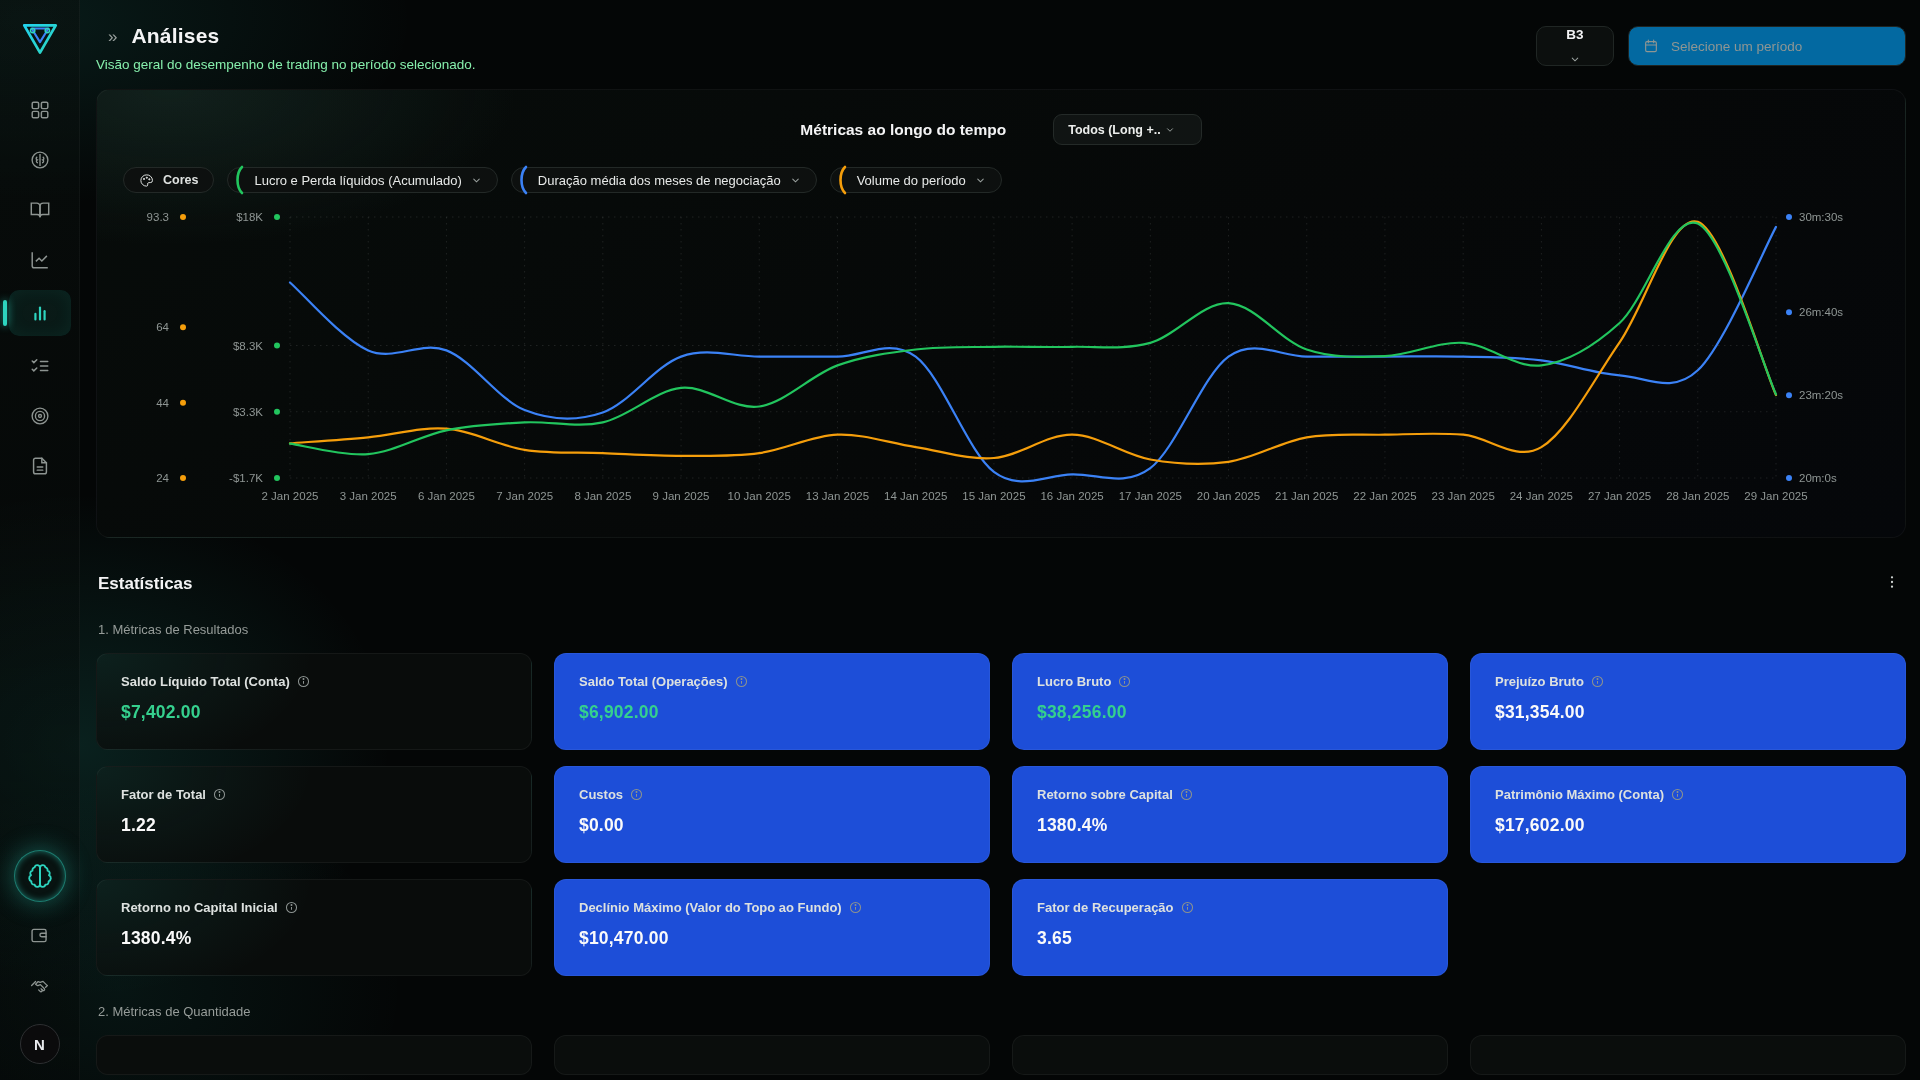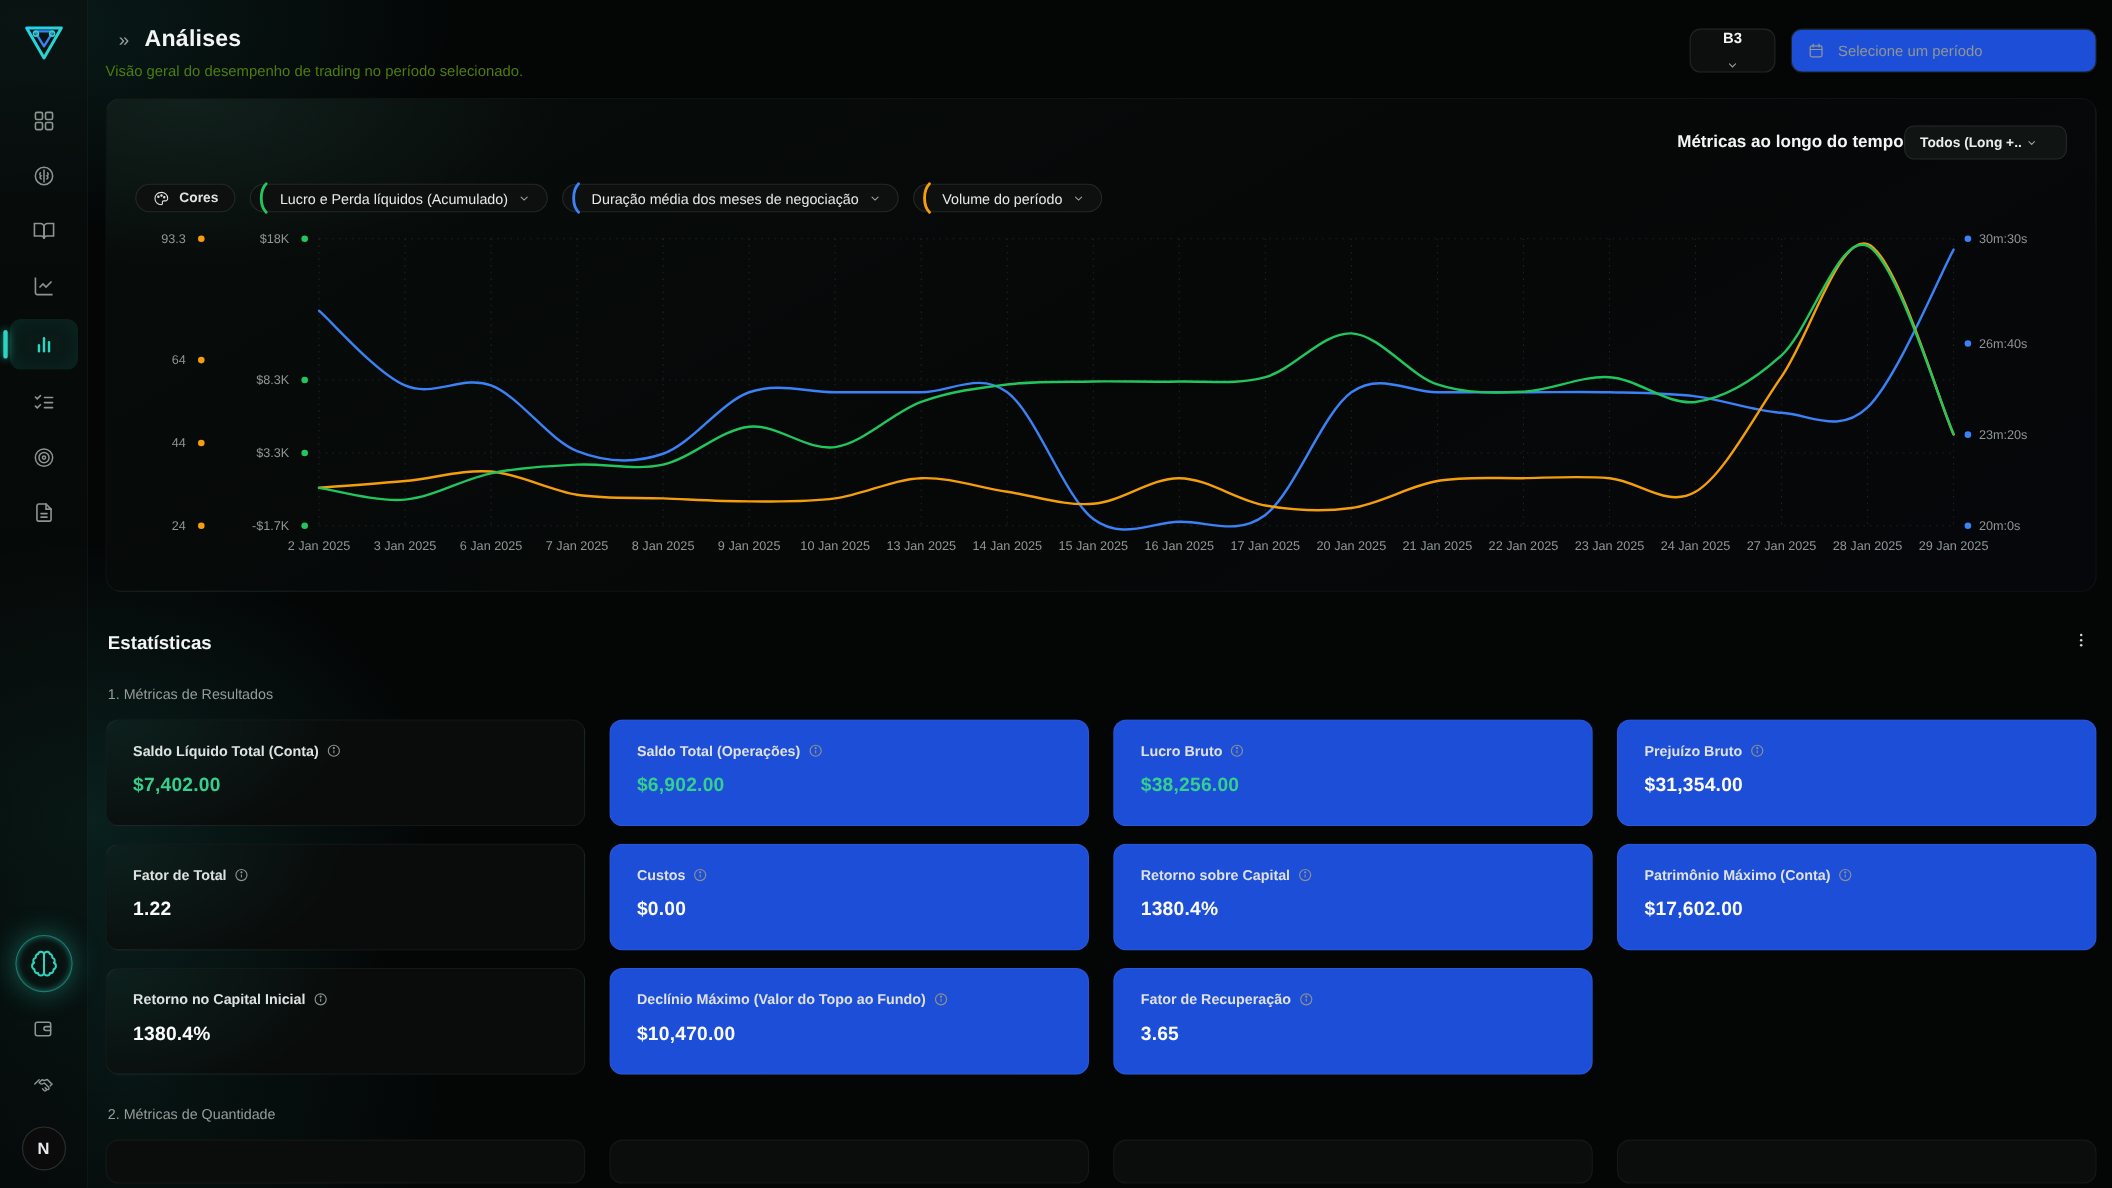--- a/index.html
+++ b/index.html
@@ -52,51 +52,51 @@
     display:flex; align-items:center; justify-content:center; cursor:pointer; margin-top:6px;
   }
 
   
   .main { flex:1; padding:0 14px 0 16px; position:relative; z-index:2; }
 
   .topbar { display:flex; justify-content:space-between; align-items:flex-start; padding-top:24px; }
   .title-row { display:flex; align-items:center; gap:14px; padding-left:12px; }
   .collapse { color:#9aa19e; font-size:17px; cursor:pointer; line-height:1; }
   h1.page-title { font-size:21px; font-weight:bold; letter-spacing:.2px; }
-  .subtitle { color:#4d7c0f; font-size:13.5px; margin-top:9px; }
+  .subtitle { color:#86efac; font-size:13.5px; margin-top:9px; }
 
   .controls { display:flex; gap:14px; align-items:center; padding-top:2px; }
   .b3-select {
     height:40px; min-width:78px; padding:0 14px; border-radius:10px;
     background:#0c0f0e; border:1px solid #202624;
     display:flex; align-items:center; gap:12px; cursor:pointer;flex-direction:column;
   }
   .b3-select .val { font-size:13.5px; font-weight:bold; }
   .chev { color:#9aa19e; }
   .period-box {
     height:40px; width:278px; border-radius:10px;
-    background:#1d4ed8; border:1px solid #1e2422;
+    background:#0369a1; border:1px solid #1e2422;
     display:flex; align-items:center; gap:12px; padding:0 14px; cursor:pointer; color:#8f9693;
   }
   .period-box input {
     background:transparent; border:none; outline:none; color:#c7ccc9;
     font-size:13.5px; font-family:inherit; width:200px;
   }
   .period-box input::placeholder { color:#8f9693; }
 
   
   .chart-card {
     margin-top:17px; height:449px; border-radius:14px;
     border:1px solid rgba(255,255,255,0.045);
     background:
       radial-gradient(560px 250px at 4% 0%, rgba(34,66,58,.38), transparent 62%),
       linear-gradient(150deg, #070c0a 0%, #060808 55%, #05070a 100%);
     padding:24px 26px 14px; position:relative;
   }
-  .chart-head { display:flex; justify-content:flex-end; align-items:center; }
+  .chart-head { display:flex; justify-content:center; align-items:center;gap:47px; }
   .chart-title { font-size:15.5px; font-weight:bold; }
   .filter-btn {
     height:31px; padding:0 26px 0 14px; border-radius:9px;
     background:#101413; border:1px solid #242a28;
     display:flex; align-items:center; gap:4px; cursor:pointer;
     font-size:12.5px; font-weight:bold; color:#eceeec;
   }
   .legend-row { display:flex; gap:13px; margin-top:22px; align-items:center; }
   .chip {
     height:26px; border-radius:17px; background:#0d100f; border:1px solid #232927;

